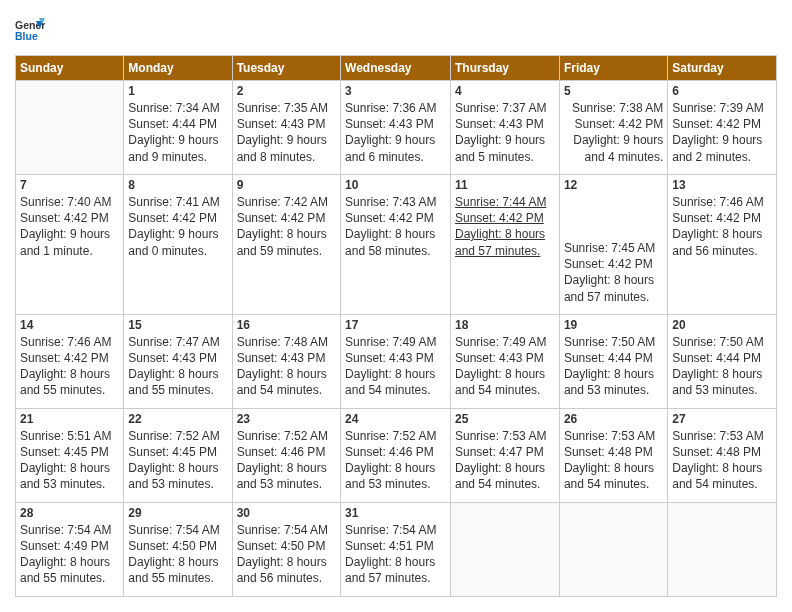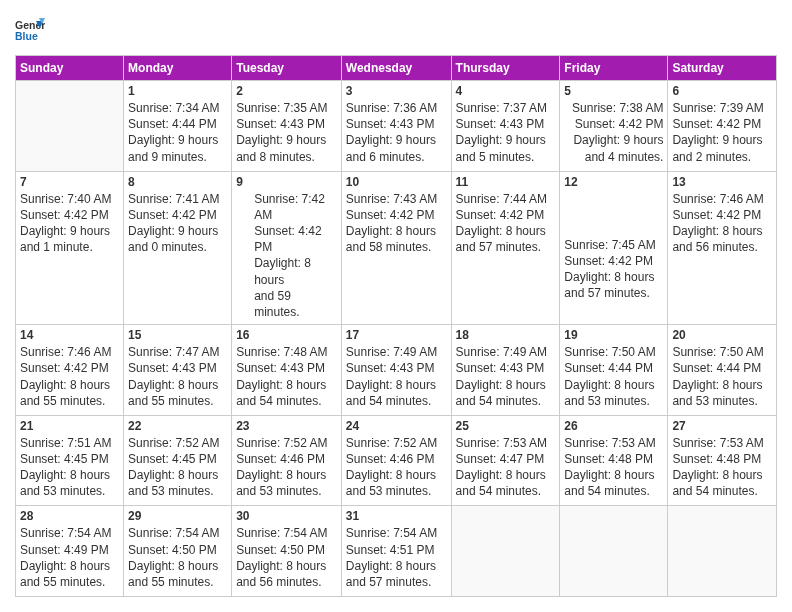--- a/index.html
+++ b/index.html
@@ -44,21 +44,21 @@
       font-size: 14px;
       color: #555;
     }
     .calendar {
       width: 100%;
       border-collapse: collapse;
       flex: 1;
       font-size: 10.5px;
     }
     .calendar thead tr th {
-      background: #a21caf;
+      background: #a16207;
       color: #fff;
       padding: 5px 4px;
       text-align: left;
       font-size: 12px;
       font-weight: bold;
       border: 1px solid #ccc;
     }
     .calendar tbody tr td {
       border: 1px solid #ccc;
       vertical-align: top;
@@ -176,35 +176,35 @@
           </td>
           <td>
             <div class="day-number">8</div>
             <div class="day-info" style="white-space: pre-line;">Sunrise: 7:41 AM
 Sunset: 4:42 PM
 Daylight: 9 hours
 and 0 minutes.</div>
           </td>
           <td>
             <div class="day-number">9</div>
-            <div class="day-info" style="white-space: pre-line; margin-left: 18px;">Sunrise: 7:42 AM
+            <div class="day-info" style="white-space: pre-line;">Sunrise: 7:42 AM
 Sunset: 4:42 PM
 Daylight: 8 hours
 and 59 minutes.</div>
           </td>
           <td>
             <div class="day-number">10</div>
             <div class="day-info" style="white-space: pre-line;">Sunrise: 7:43 AM
 Sunset: 4:42 PM
 Daylight: 8 hours
 and 58 minutes.</div>
           </td>
           <td>
             <div class="day-number">11</div>
-            <div class="day-info" style="white-space: pre-line;">Sunrise: 7:44 AM
+            <div class="day-info" style="white-space: pre-line; text-decoration: underline;">Sunrise: 7:44 AM
 Sunset: 4:42 PM
 Daylight: 8 hours
 and 57 minutes.</div>
           </td>
           <td>
             <div class="day-number">12</div>
             <div class="day-info" style="white-space: pre-line; margin-top: 48px;">Sunrise: 7:45 AM
 Sunset: 4:42 PM
 Daylight: 8 hours
 and 57 minutes.</div>
@@ -264,21 +264,21 @@
             <div class="day-number">20</div>
             <div class="day-info" style="white-space: pre-line;">Sunrise: 7:50 AM
 Sunset: 4:44 PM
 Daylight: 8 hours
 and 53 minutes.</div>
           </td>
         </tr>
         <tr>
           <td>
             <div class="day-number">21</div>
-            <div class="day-info" style="white-space: pre-line;">Sunrise: 7:51 AM
+            <div class="day-info" style="white-space: pre-line;">Sunrise: 5:51 AM
 Sunset: 4:45 PM
 Daylight: 8 hours
 and 53 minutes.</div>
           </td>
           <td>
             <div class="day-number">22</div>
             <div class="day-info" style="white-space: pre-line;">Sunrise: 7:52 AM
 Sunset: 4:45 PM
 Daylight: 8 hours
 and 53 minutes.</div>

